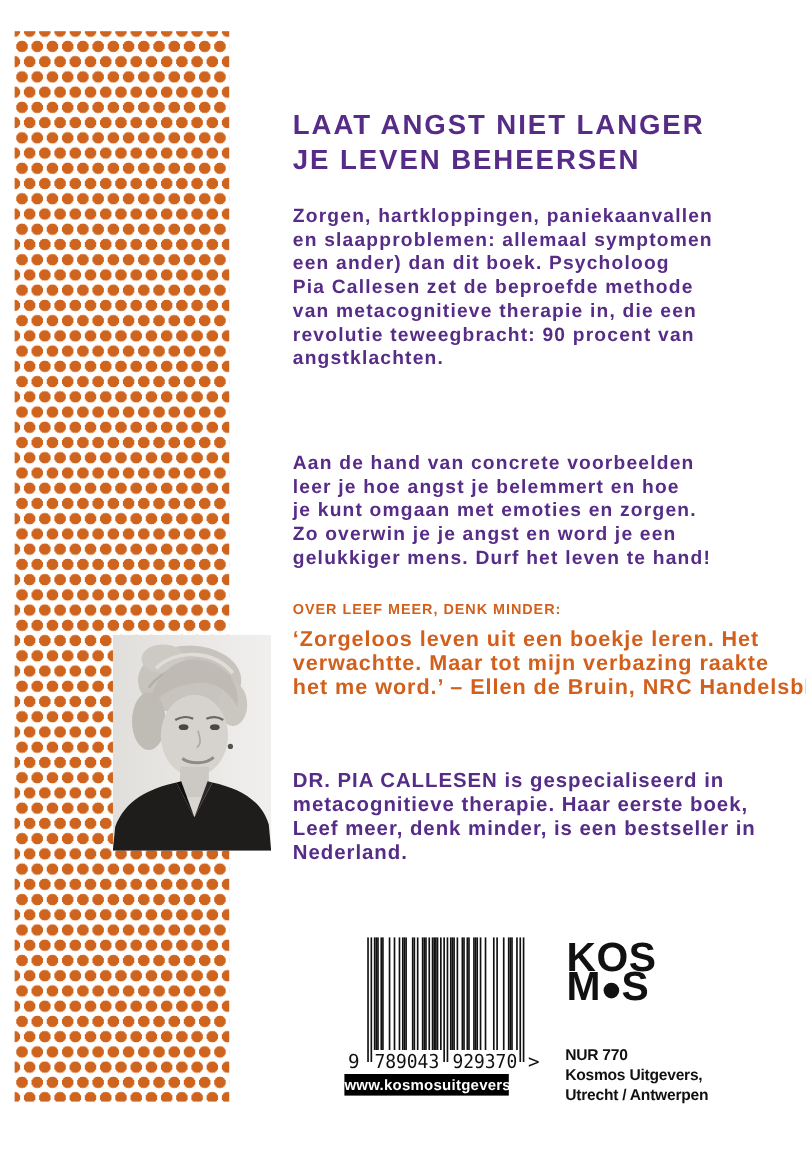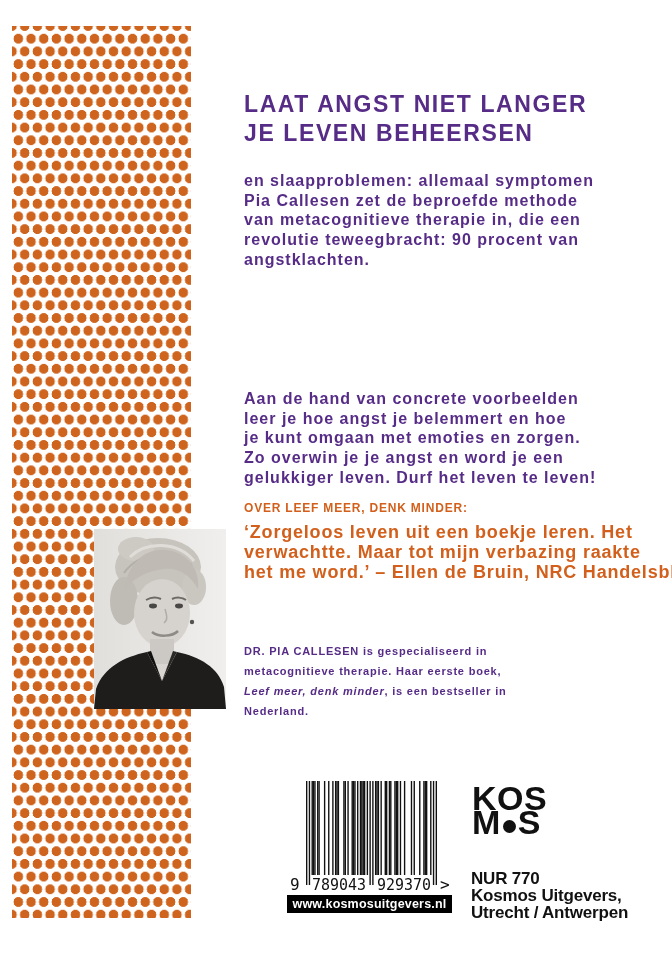--- a/index.html
+++ b/index.html
@@ -22,55 +22,55 @@
 
   .book-title{
     position:absolute;left:232px;top:90px;color:var(--purple);
     font-size:23px;line-height:29px;font-weight:700;letter-spacing:1.6px;white-space:nowrap;
   }
   .blurb{
     position:absolute;left:232px;color:var(--purple);
     font-size:16px;line-height:19.7px;font-weight:700;letter-spacing:1px;white-space:nowrap;
   }
   .blurb-1{top:171px;}
-  .blurb-2{top:389px;}
+  .blurb-2{top:377px;}
 
   .review-heading{
     position:absolute;left:232px;top:501px;color:var(--orange-text);
     font-size:12px;font-weight:700;letter-spacing:.8px;white-space:nowrap;
   }
   .review-quote{
     position:absolute;left:232px;top:522px;color:var(--orange-text);
     font-size:18px;line-height:20px;font-weight:700;letter-spacing:.8px;white-space:nowrap;
   }
   .review-quote .src{}
 
   .author-bio{
     position:absolute;left:232px;top:641px;color:var(--purple);
-    font-size:11px;line-height:20px;font-weight:700;letter-spacing:.8px;white-space:nowrap;
-  }
-  .author-bio .italic{font-style:italic;text-align:right;}
+    font-size:17px;line-height:20px;font-weight:700;letter-spacing:.8px;white-space:nowrap;
+  }
+  .author-bio .italic{text-align:right;}
 
   .barcode{position:absolute;left:276px;top:781px;width:164px;height:110px;}
   .barcode text{fill:var(--ink);font-family:"DejaVu Sans Mono",monospace;font-size:16px;}
   .site-strip{
-    position:absolute;left:275px;top:895px;width:165px;height:18px;background:#000;
+    position:absolute;left:275px;top:895px;width:137px;height:18px;background:#000;
     color:#fff;font-size:12.5px;font-weight:700;line-height:18px;text-align:center;letter-spacing:.2px;
   }
   .kosmos-logo{
     position:absolute;left:460px;top:786px;color:var(--ink);
     font-size:34px;line-height:24px;font-weight:700;letter-spacing:.5px;
   }
   .kosmos-logo .logo-dot{
     display:inline-block;width:13px;height:13px;border-radius:50%;
     background:var(--ink);margin:0 2px;vertical-align:1px;
   }
   .pub-info{
     position:absolute;left:459px;top:871px;color:var(--ink);
-    font-size:17px;line-height:16.8px;font-weight:700;letter-spacing:-.2px;white-space:nowrap;
+    font-size:13px;line-height:16.8px;font-weight:700;letter-spacing:-.2px;white-space:nowrap;
   }
 </style>
 </head>
 <body>
 
 <div id="page">
 
   <div class="dots-band"></div>
 
   <div class="author-photo">
@@ -109,33 +109,35 @@
       <path d="M 83,123 L 68,152 L 79,122 Z" fill="#2a2928"></path>
     </svg>
   </div>
 
   <div class="book-title">
     <div>LAAT ANGST NIET LANGER</div>
     <div>JE LEVEN BEHEERSEN</div>
   </div>
 
   <div class="blurb blurb-1">
+    <div>Zorgen, hartkloppingen, paniekaanvallen</div>
     <div>en slaapproblemen: allemaal symptomen</div>
+    <div>een ander) dan dit boek. Psycholoog</div>
     <div>Pia Callesen zet de beproefde methode</div>
     <div>van metacognitieve therapie in, die een</div>
     <div>revolutie teweegbracht: 90 procent van</div>
     <div>angstklachten.</div>
   </div>
 
   <div class="blurb blurb-2">
     <div>Aan de hand van concrete voorbeelden</div>
     <div>leer je hoe angst je belemmert en hoe</div>
     <div>je kunt omgaan met emoties en zorgen.</div>
     <div>Zo overwin je je angst en word je een</div>
-    <div>gelukkiger leven. Durf het leven te leven!</div>
+    <div>gelukkiger mens. Durf het leven te hand!</div>
   </div>
 
   <div class="review-heading">OVER LEEF MEER, DENK MINDER:</div>
 
   <div class="review-quote">
     <div>‘Zorgeloos leven uit een boekje leren. Het</div>
     <div>verwachtte. Maar tot mijn verbazing raakte</div>
     <div><span>het me word.’ – Ellen de Bruin, </span><span class="src">NRC Handelsblad</span></div>
   </div>
 

